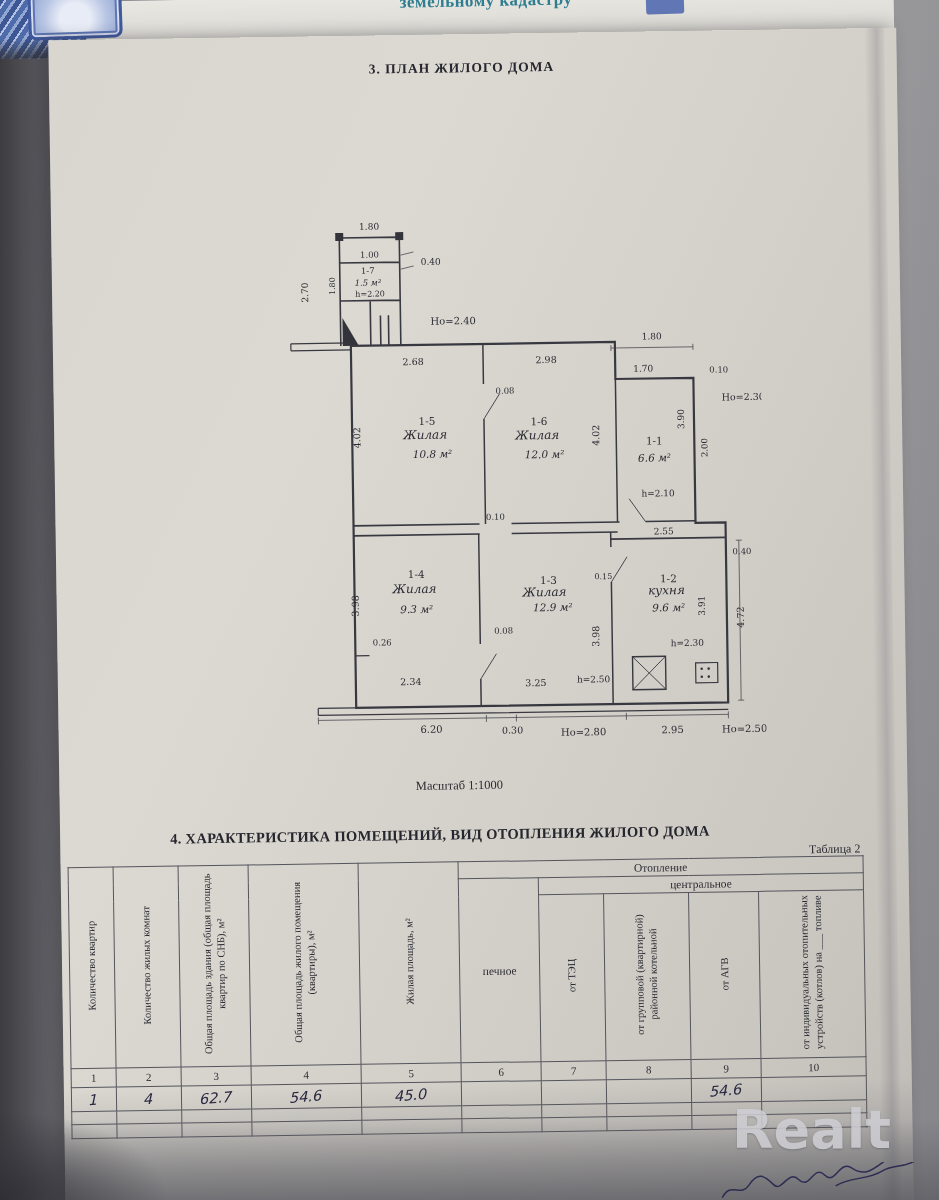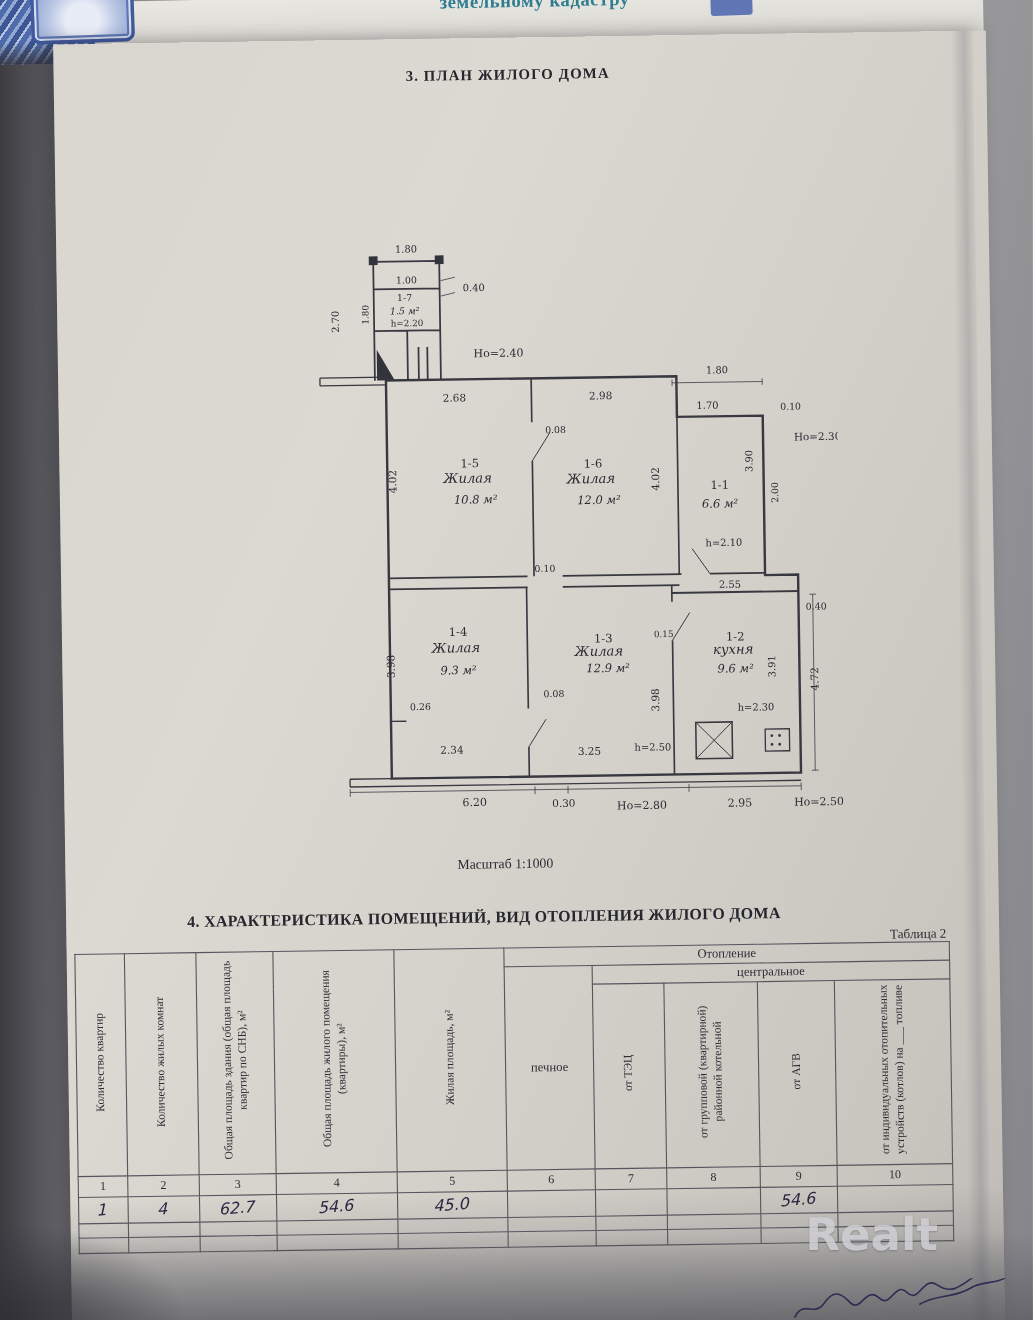--- a/index.html
+++ b/index.html
@@ -59,21 +59,21 @@
   .tr-d td{height:23px;}
   .tr-e1 td{height:12px}.tr-e2 td{height:13px}
   .hand{font-family:"DejaVu Sans",sans-serif;font-style:italic;font-size:14.5px;color:#262640;
     display:inline-block;transform:rotate(-4deg) skewX(-6deg);}
   
   .bottom-shade{left:0;top:1120px;width:939px;height:80px;z-index:6;pointer-events:none;
     background:linear-gradient(to bottom,rgba(75,75,82,0),rgba(75,75,82,.55));}
   .corner-shade{left:0;top:1110px;width:170px;height:90px;z-index:6;pointer-events:none;
     background:radial-gradient(ellipse at 0% 100%,rgba(40,40,46,.75),rgba(40,40,46,0) 70%);}
   .watermark{left:732px;top:1098px;z-index:7;font-family:"DejaVu Sans",sans-serif;font-weight:bold;
-    font-size:41px;color:#cfcfd4;opacity:.85;text-shadow:0 1px 2px rgba(60,60,70,.4);letter-spacing:0;}
+    font-size:54px;color:#cfcfd4;opacity:.85;text-shadow:0 1px 2px rgba(60,60,70,.4);letter-spacing:0;}
   .signature-svg{left:715px;top:1162px;z-index:7;}
 </style>
 </head>
 <body>
 
 <div class="abs shadow-left"></div>
 <div class="abs cloth"></div>
 
 <div class="abs upper-sheet">
   <div class="upper-text">земельному кадастру"</div>

